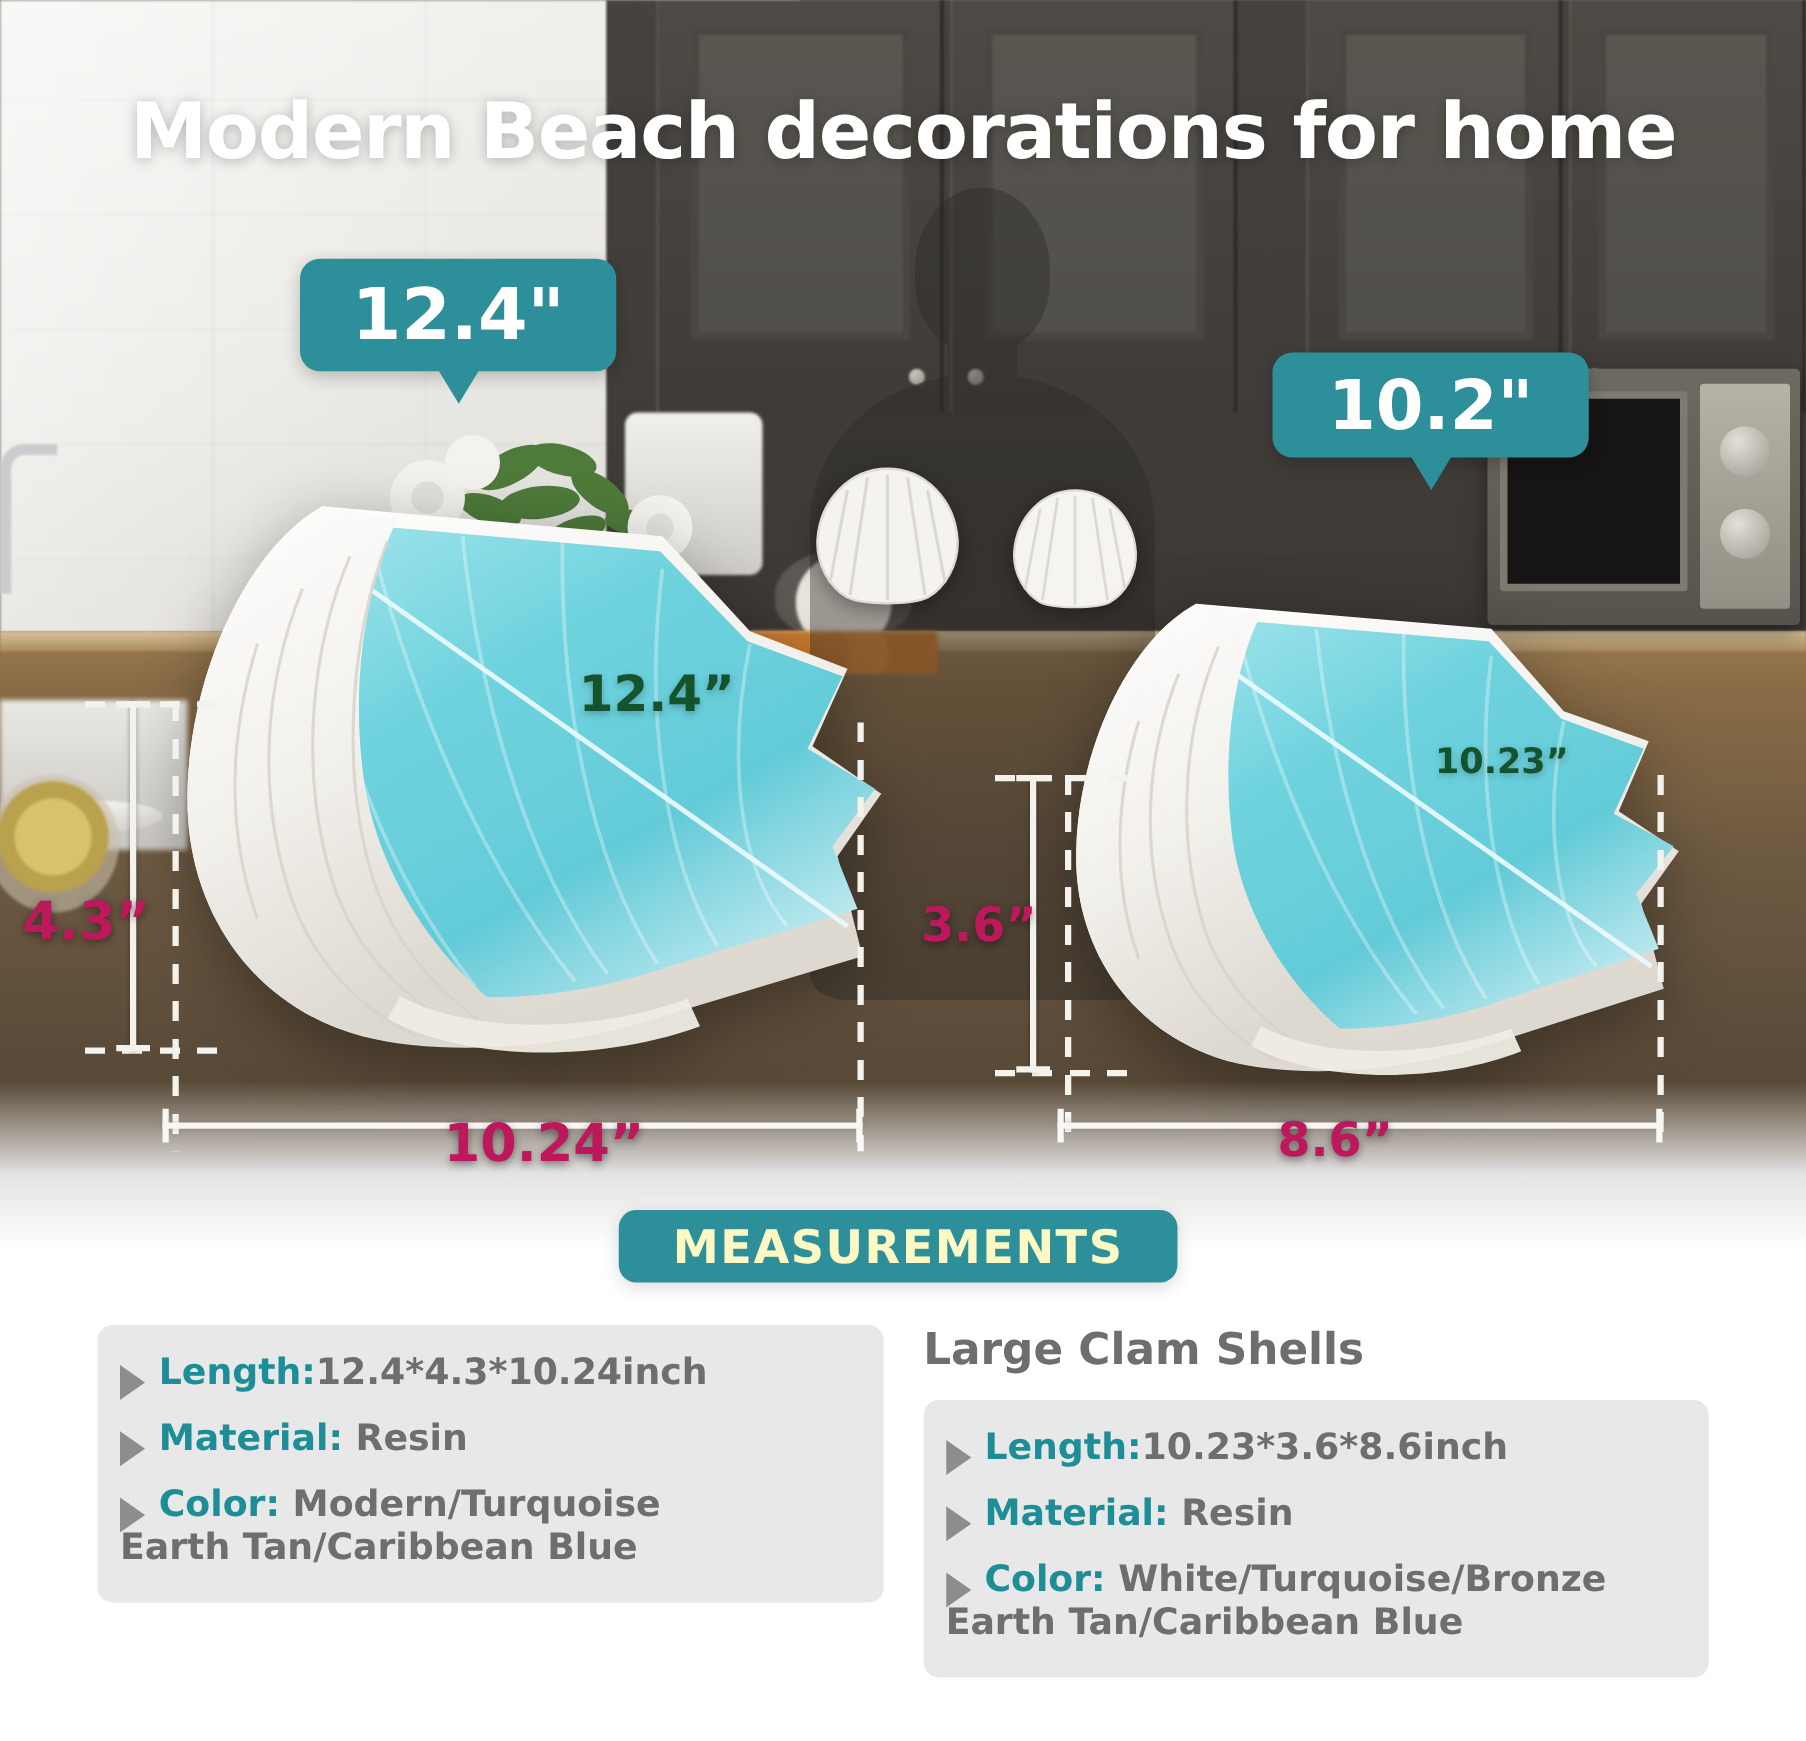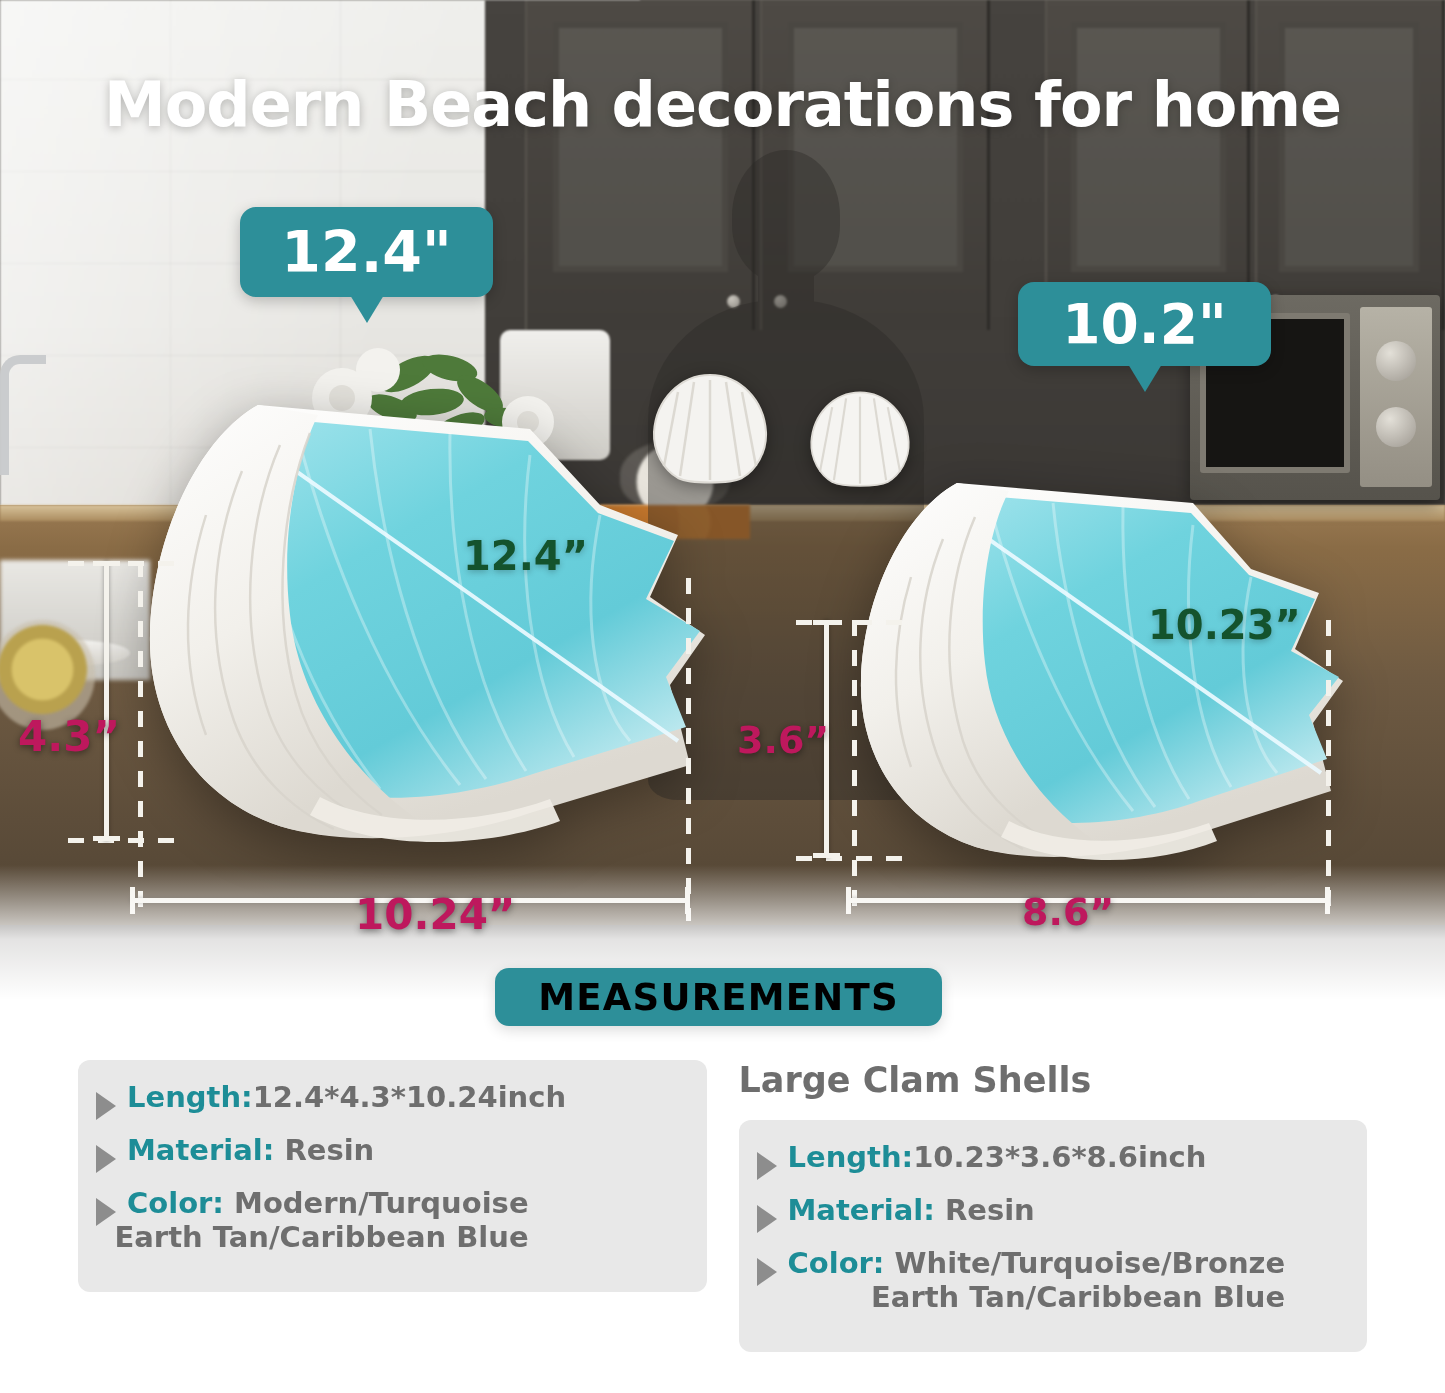--- a/index.html
+++ b/index.html
@@ -174,21 +174,21 @@
   .shell{ position:absolute; }
   .shell svg{ display:block; filter:drop-shadow(0 14px 26px rgba(0,0,0,.35)); }
 
   
   .diag-label{
     position:absolute; color:#14532d; font-weight:bold;
     font-family:"DejaVu Sans", sans-serif;
     text-shadow:0 2px 6px rgba(0,0,0,.25);
   }
   #diag-xl{ left:463px; top:533px; font-size:40px; }
-  #diag-l { left:1148px; top:592px; font-size:40px;margin-top:10px; }
+  #diag-l { left:1148px; top:592px; font-size:28px; }
 
   
   .dimline{ position:absolute; }
   .v-solid{
     position:absolute; width:5px; background:#f4f2ec;
     box-shadow:0 0 4px rgba(0,0,0,.35);
   }
   .v-solid::before, .v-solid::after{
     content:""; position:absolute; left:-11px; width:27px; height:5px; background:#f4f2ec;
   }
@@ -218,39 +218,39 @@
   }
   #dim-h-xl{ left:18px; top:712px; font-size:42px; }
   #dim-w-xl{ left:355px; top:890px; font-size:42px; }
   #dim-h-l { left:737px; top:718px; font-size:38px; }
   #dim-w-l { left:1022px; top:890px; font-size:38px; }
 
   
   .banner{
     position:absolute; left:495px; top:968px; width:447px; height:58px;
     background:#2d8f99; border-radius:14px;
-    color:#000000; font-weight:bold; font-size:37px; letter-spacing:1.2px;
+    color:#fef9c3; font-weight:bold; font-size:37px; letter-spacing:1.2px;
     display:flex; align-items:center; justify-content:center;
     font-family:"DejaVu Sans", sans-serif;
     box-shadow:0 4px 14px rgba(0,0,0,.14);
     z-index:6;
   }
 
   
   .specs{
     position:absolute; left:0; top:1060px; width:1445px; height:333px;
     display:flex; gap:32px; padding:0 78px;
   }
   .spec-col{ flex:1; }
   .spec-title{
     font-size:35px; font-weight:bold; color:#6e6e6e; margin-bottom:20px;
     font-family:"DejaVu Sans", sans-serif; white-space:nowrap;
   }
   .spec-box{
-    background:#e8e8e8; border-radius:12px; padding:20px 18px 38px 18px;text-align:right;
+    background:#e8e8e8; border-radius:12px; padding:20px 18px 28px 18px;
   }
   .spec-row{
     display:flex; align-items:flex-start; gap:11px; margin-bottom:13px;
   }
   .spec-row:last-child{ margin-bottom:0; }
   .tri{
     flex:0 0 auto; margin-top:12px;
     width:0; height:0;
     border-top:14px solid transparent; border-bottom:14px solid transparent;
     border-left:20px solid #8d8d8d;

